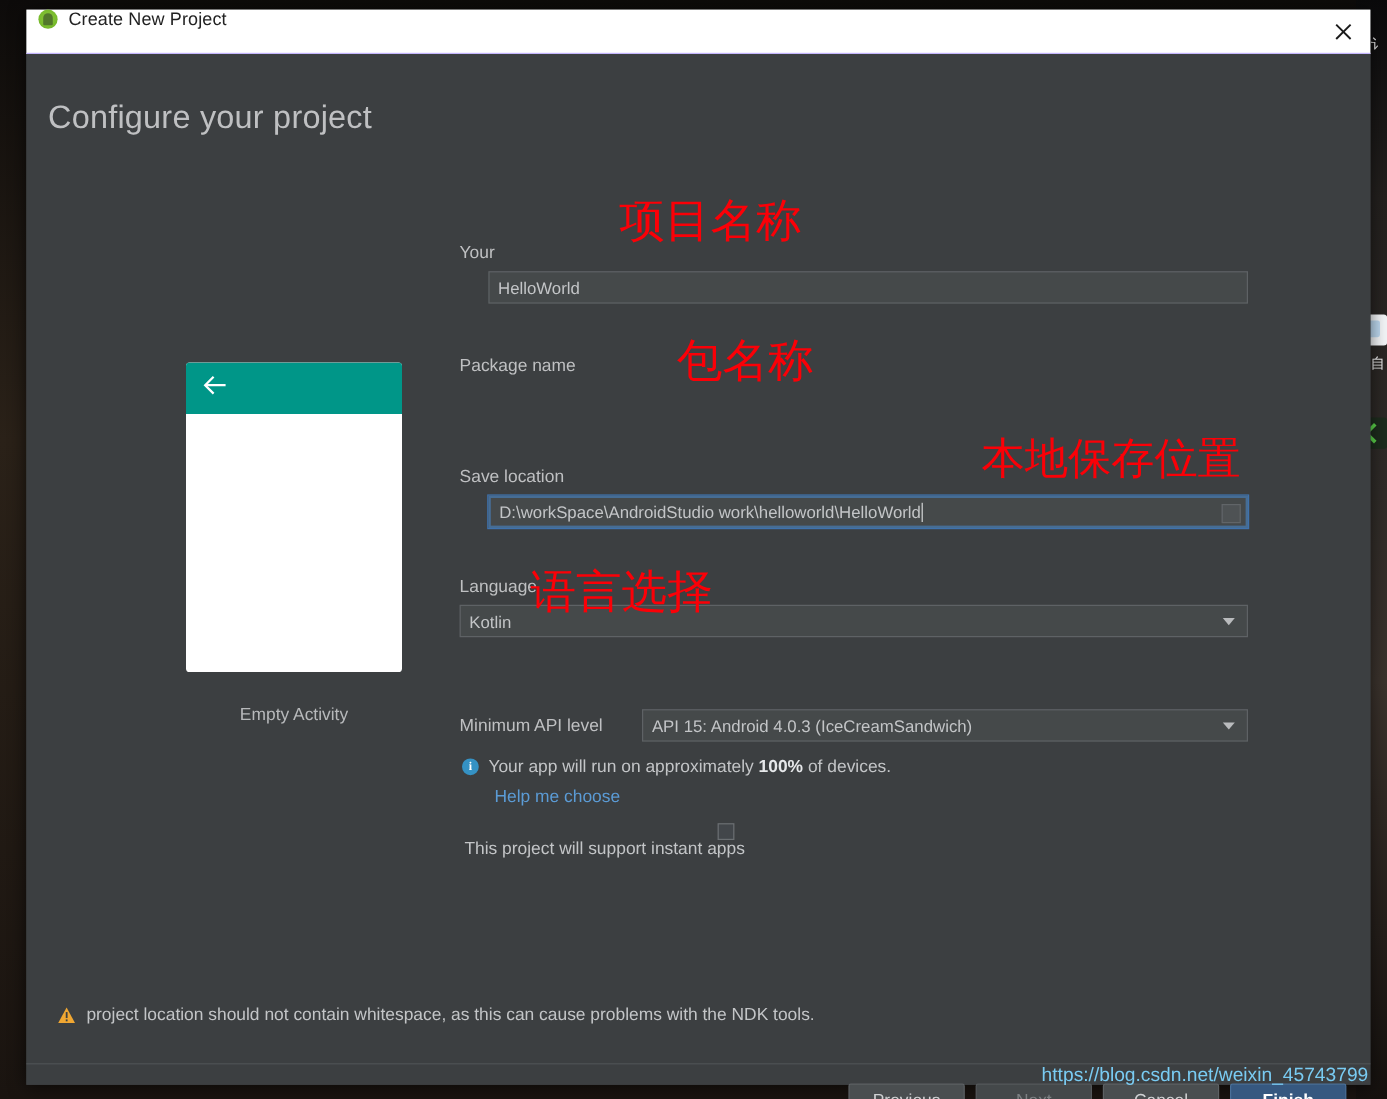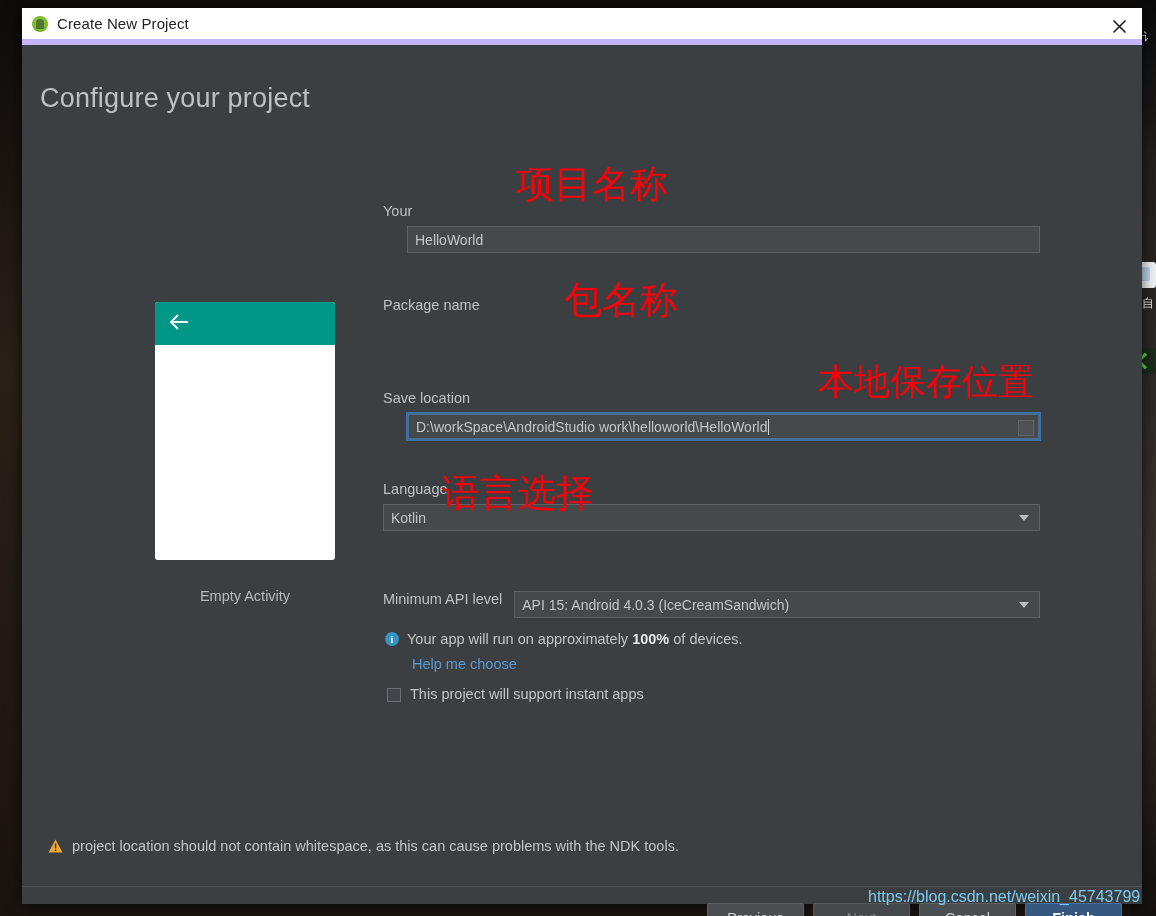--- a/index.html
+++ b/index.html
@@ -65,23 +65,22 @@
     width: 1120px; height: 896px;
     background: #3c3f41;
     box-shadow: 0 2px 14px rgba(0,0,0,.65);
   }
 
   
   #title-bar {
     height: 37px;
     background: #ffffff;
     display: flex;
-    align-items: center;
     position: relative;
-    border-bottom: 6px solid #c4b5fd;
+    border-bottom: 1px solid #c4b5fd;
   }
   #app-icon {
     width: 16px; height: 16px;
     margin-left: 10px;
     border-radius: 50%;
     background: radial-gradient(circle at 50% 45%, #8cc63f 0%, #78bb2c 62%, #5f9e1e 100%);
     position: relative;
     flex: none;
   }
   #app-icon::after {
@@ -230,21 +229,22 @@
   #name-group    { position: absolute; left: 0;  top: 158px; width: 657px; }
   #package-group { position: absolute; left: 0;  top: 252px; width: 657px; }
   #save-group    { position: absolute; left: 0;  top: 345px; width: 657px; }
   #language-group{ position: absolute; left: 0;  top: 436px; width: 657px; }
 
   #api-row {
     position: absolute;
     left: 0; top: 546px;
     width: 657px;
     display: flex;
-    align-items: flex-start;
+    align-items: center;
+    gap: 21px;
   }
   #api-label {
     font-size: 14.5px;
     color: #bfc0c2;
     white-space: nowrap;
     margin-right: 12px;
   }
   #api-combo { flex: 1; }
 
   #devices-row {
@@ -277,20 +277,21 @@
     cursor: pointer;
   }
 
   #instant-row {
     position: absolute;
     left: 4px; top: 641px;
     display: flex;
     align-items: flex-end;
     font-size: 14.5px;
     color: #c3c5c7;
+    flex-direction: column;
   }
   #instant-checkbox {
     width: 14px; height: 14px;
     border: 1px solid #6b6f72;
     background: #42464a;
     margin-right: 9px;
     flex: none;
   }
 
   

